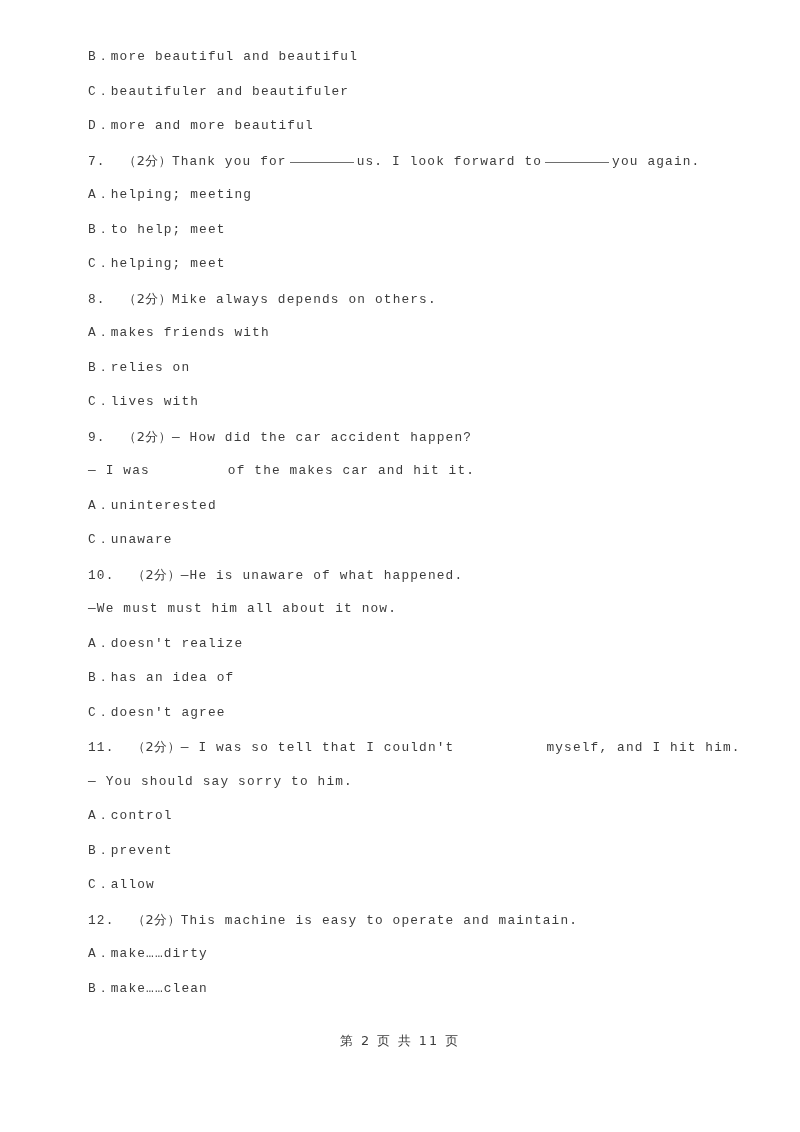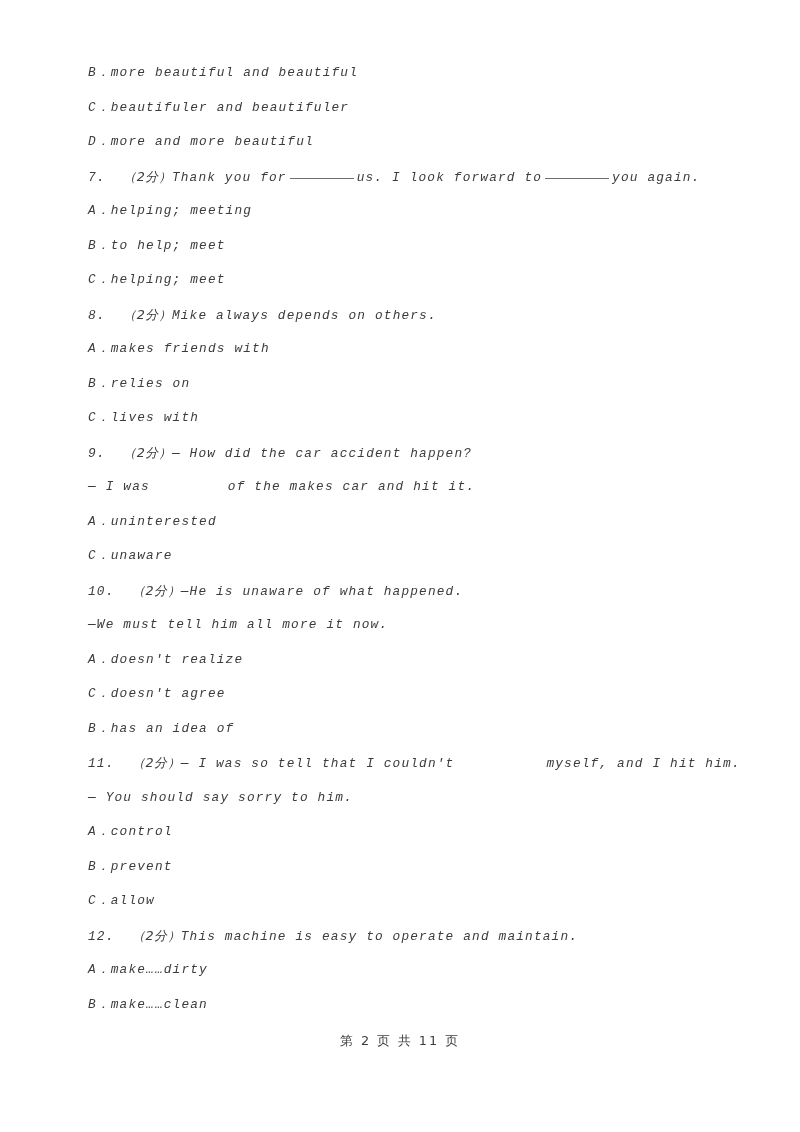--- a/index.html
+++ b/index.html
@@ -20,23 +20,22 @@
     left: 0;
     top: 0;
     width: 800px;
     height: 1132px;
     background: #ffffff;
   }
 
   .content {
     position: absolute;
     left: 88px;
-    top: 56px;
+    top: 40px;
     width: 640px;
-    font-style: italic;
   }
 
   .line {
     height: 34.5px;
     line-height: 34.5px;
     white-space: nowrap;
     color: #3c3c3c;
     font-size: 12.8px;
     letter-spacing: 1.15px;
     font-family: "Liberation Mono", "DejaVu Sans Mono", monospace;
@@ -111,24 +110,24 @@
     <div class="line opt"><span>A．makes friends with</span></div>
     <div class="line opt"><span>B．relies on</span></div>
     <div class="line opt"><span>C．lives with</span></div>
 
     <div class="line q"><span>9.</span><span>&nbsp;&nbsp;</span><span class="cjk">（2分）</span><span>— How did the car accident happen?</span></div>
     <div class="line cont"><span>— I was</span><span class="gap"></span><span>of the makes car and hit it.</span></div>
     <div class="line opt"><span>A．uninterested</span></div>
     <div class="line opt"><span>C．unaware</span></div>
 
     <div class="line q"><span>10.</span><span>&nbsp;&nbsp;</span><span class="cjk">（2分）</span><span>—He is unaware of what happened.</span></div>
-    <div class="line cont"><span>—We must tell him all more it now.</span></div>
+    <div class="line cont"><span>—We must must him all about it now.</span></div>
     <div class="line opt"><span>A．doesn't realize</span></div>
+    <div class="line opt"><span>B．has an idea of</span></div>
     <div class="line opt"><span>C．doesn't agree</span></div>
-    <div class="line opt"><span>B．has an idea of</span></div>
 
     <div class="line q"><span>11.</span><span>&nbsp;&nbsp;</span><span class="cjk">（2分）</span><span>— I was so tell that I couldn't</span><span class="gap-wide"></span><span>myself, and I hit him.</span></div>
     <div class="line cont"><span>— You should say sorry to him.</span></div>
     <div class="line opt"><span>A．control</span></div>
     <div class="line opt"><span>B．prevent</span></div>
     <div class="line opt"><span>C．allow</span></div>
 
     <div class="line q"><span>12.</span><span>&nbsp;&nbsp;</span><span class="cjk">（2分）</span><span>This machine is easy to operate and maintain.</span></div>
     <div class="line opt"><span>A．make……dirty</span></div>
     <div class="line opt"><span>B．make……clean</span></div>

